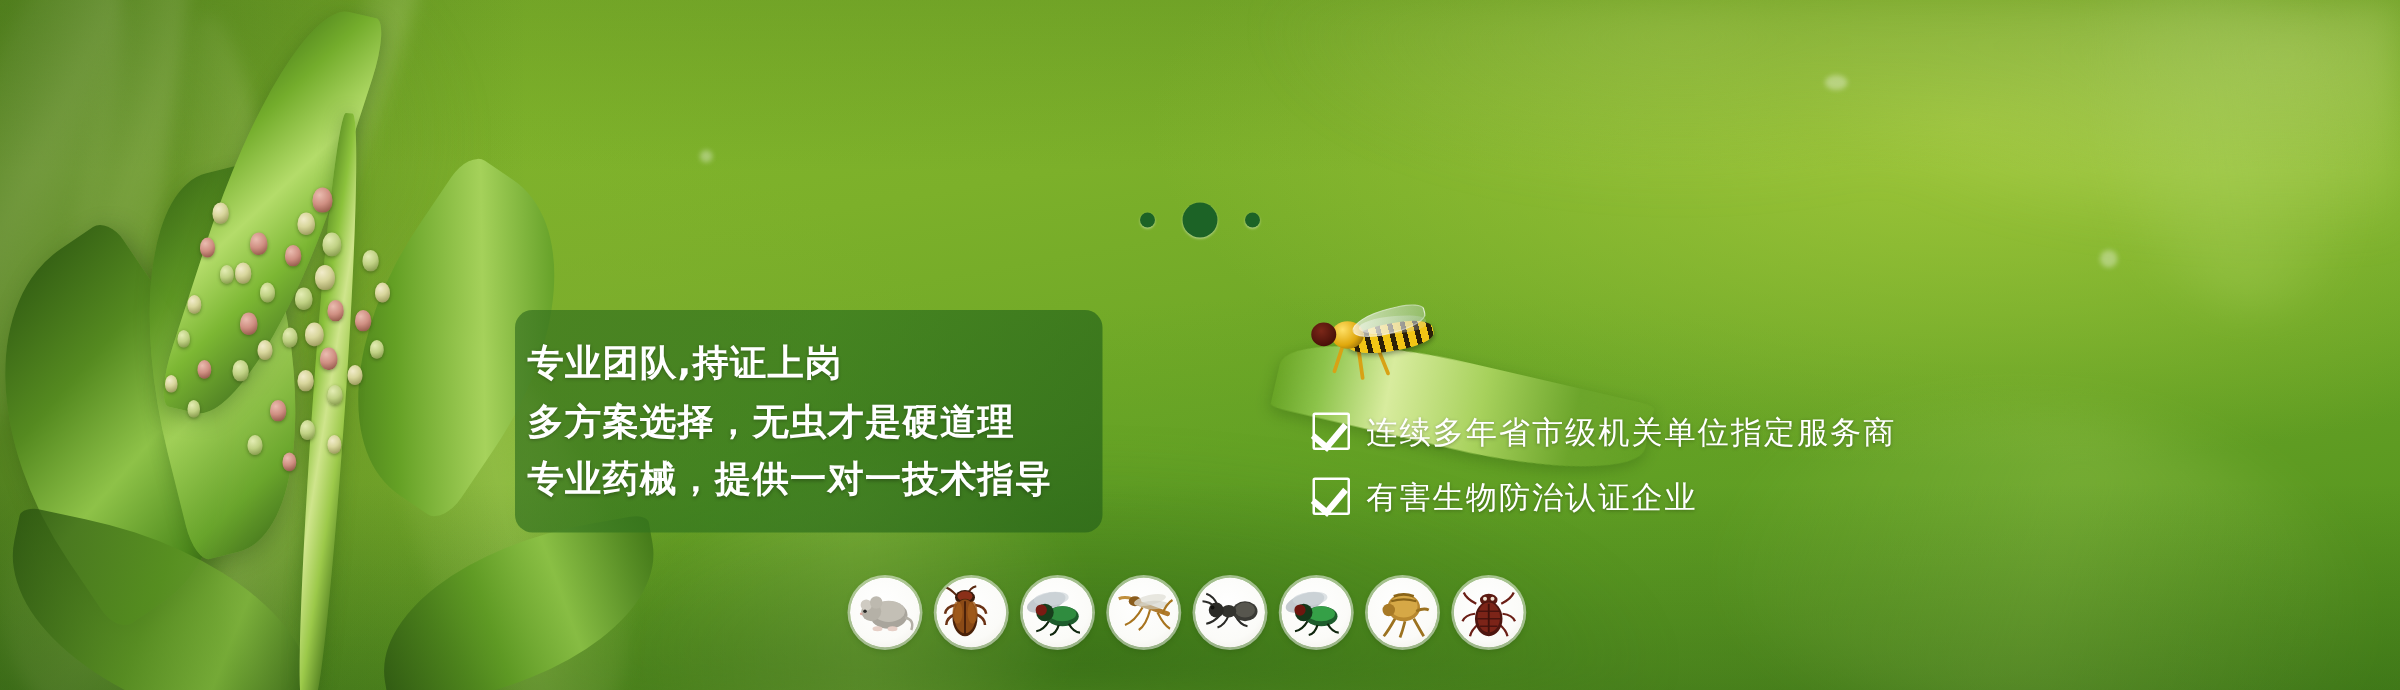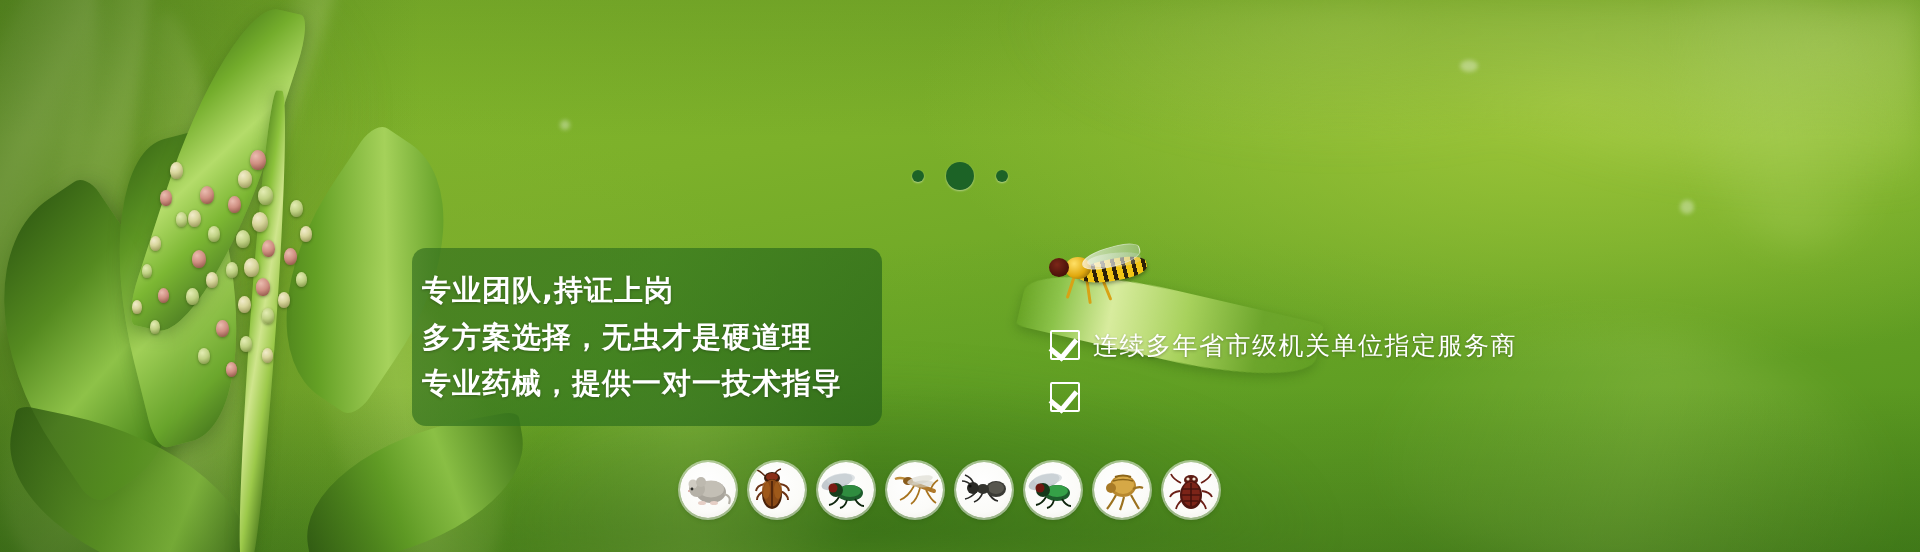--- a/index.html
+++ b/index.html
@@ -419,20 +419,21 @@
     <div class="info-line l3">专业药械，提供一对一技术指导</div>
   </div>
 
   <div class="checklist">
     <div class="check-row">
       <span class="check-icon"></span>
       <span class="check-text">连续多年省市级机关单位指定服务商</span>
     </div>
     <div class="check-row">
       <span class="check-icon"></span>
+      <span class="check-text">有害生物防治认证企业</span>
     </div>
   </div>
 
   <div class="pests">
 
     <div class="pest" title="鼠">
       <svg width="48" height="40" viewBox="0 0 48 40">
         <ellipse cx="27" cy="22" rx="15" ry="11" fill="#a9a59c"></ellipse>
         <ellipse cx="27" cy="19" rx="13" ry="8.5" fill="#c3bfb5"></ellipse>
         <circle cx="13" cy="19" r="8" fill="#b5b1a7"></circle>

